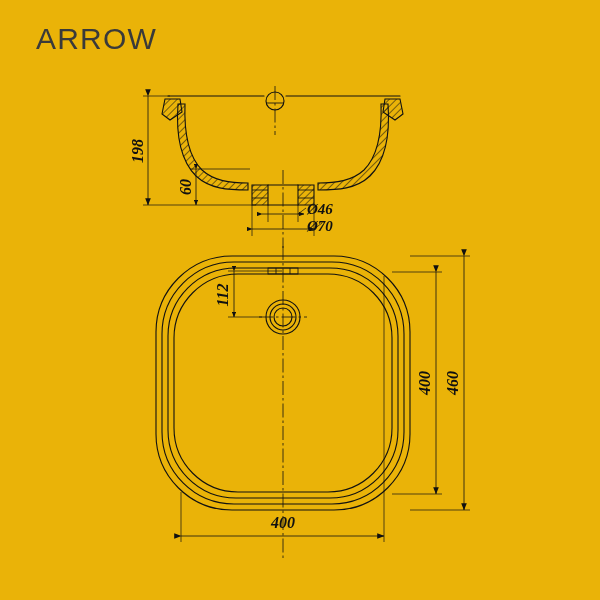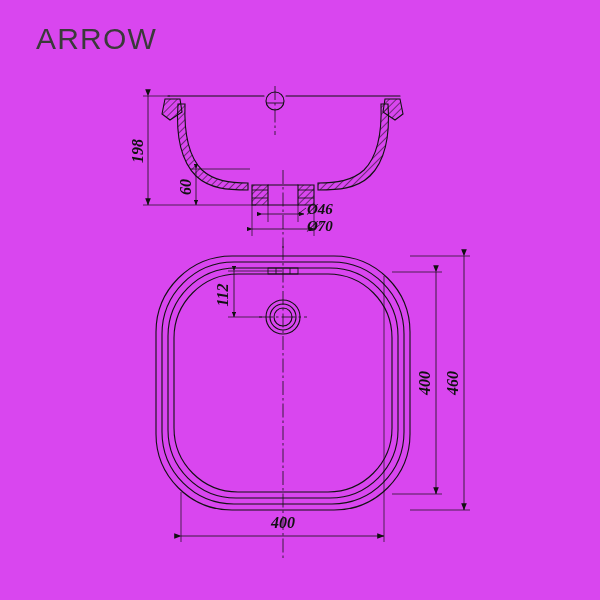--- a/index.html
+++ b/index.html
@@ -11,21 +11,21 @@
     width: 600px;
     height: 600px;
     font-family: "Liberation Sans", sans-serif;
     overflow: hidden;
     position: relative;
   }
   #drawing-root {
     width: 600px;
     height: 600px;
     position: relative;
-    background: #d946ef;
+    background: #eab308;
   }
   .title-text {
     position: absolute;
     left: 36px;
     top: 24px;
     font-family: "Liberation Sans", sans-serif;
     font-size: 30px;
     letter-spacing: 1.2px;
     color: #3a3a3a;
     font-weight: 400;

